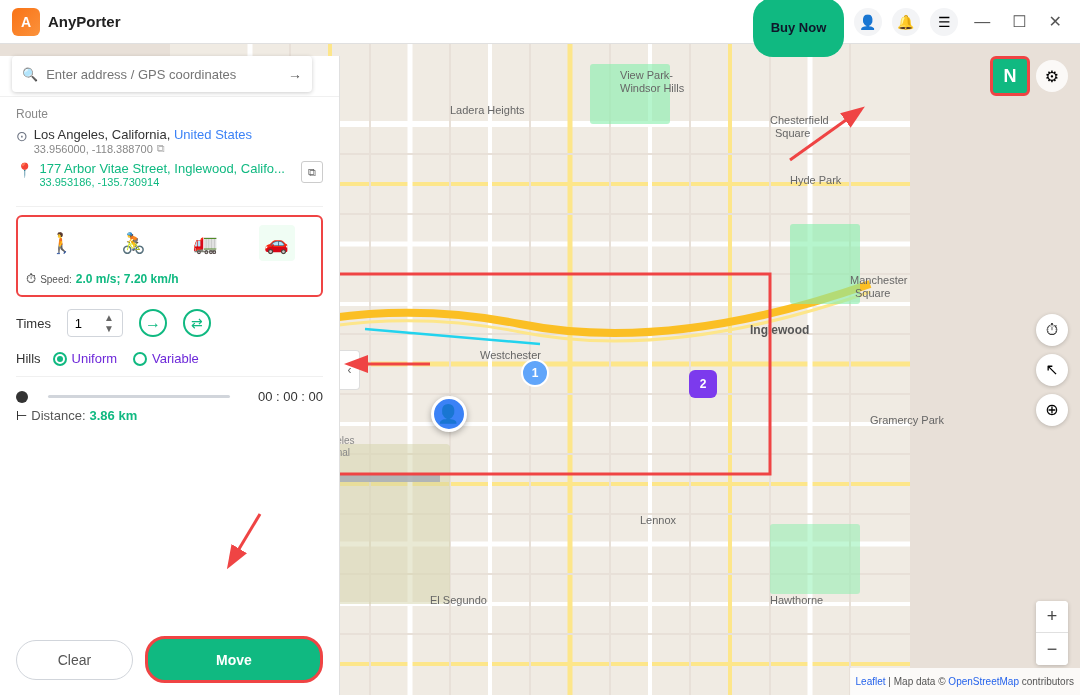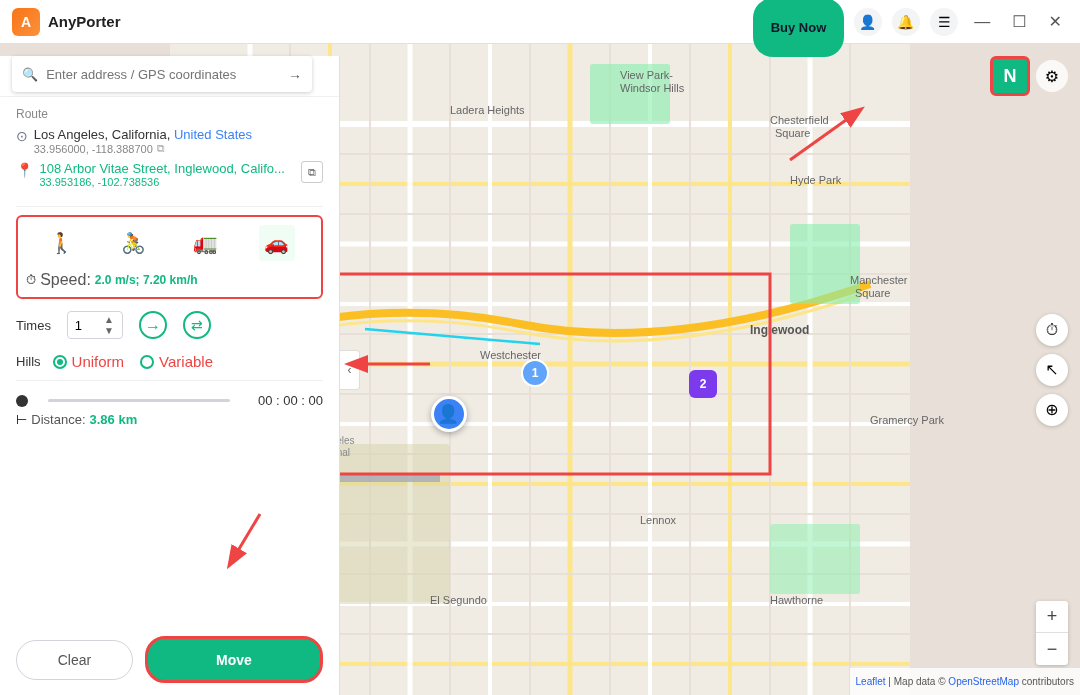--- a/index.html
+++ b/index.html
@@ -107,21 +107,21 @@
     }
     .transport-icons {
       display: flex; align-items: center; justify-content: space-around; margin-bottom: 6px;
     }
     .transport-icon {
       width: 36px; height: 36px; display: flex; align-items: center; justify-content: center;
       font-size: 20px; cursor: pointer; border-radius: 4px;
     }
     .transport-icon.active { background: #f0fdf4; }
     .speed-row { display: flex; align-items: center; gap: 4px; padding-top: 4px; }
-    .speed-label { font-size: 16px; color: #555; }
+    .speed-label { font-size: 10px; color: #555; }
     .speed-value { font-size: 12px; color: #10b981; font-weight: 600; }
 
     
     .times-section {
       display: flex; align-items: center; gap: 16px; padding: 8px 16px;
     }
     .times-label { font-size: 13px; color: #333; }
     .times-arrows { display: flex; flex-direction: column; gap: 1px; }
     .times-arrow { font-size: 10px; color: #666; cursor: pointer; line-height: 1; }
 
@@ -143,21 +143,21 @@
     .method-label { font-size: 13px; color: #333; }
     .radio-group { display: flex; align-items: center; gap: 16px; }
     .radio-item { display: flex; align-items: center; gap: 5px; cursor: pointer; }
     .radio-dot {
       width: 14px; height: 14px; border-radius: 50%; border: 2px solid #10b981;
       display: flex; align-items: center; justify-content: center;
     }
     .radio-dot.checked::after {
       content: ''; width: 6px; height: 6px; background: #10b981; border-radius: 50%;
     }
-    .radio-text { font-size: 15px; color: #ef4444; }
+    .radio-text { font-size: 13px; color: #6d28d9; }
 
     
     .slider-section { padding: 8px 16px 4px; }
     .slider-row { display: flex; align-items: center; gap: 20px; margin-bottom: 4px; }
     .slider-dot { width: 12px; height: 12px; background: #333; border-radius: 50%; }
     .slider-track {
       flex: 1; height: 3px; background: #d1d5db; border-radius: 2px; position: relative;
     }
     .distance-row { display: flex; align-items: center; gap: 4px; }
     .distance-icon { font-size: 13px; }
@@ -426,22 +426,22 @@
         <div class="loc-coords">
           <span>33.956000, -118.388700</span>
           <span class="copy-icon">⧉</span>
         </div>
       </div>
     </div>
 
     <div class="location-row">
       <span class="loc-icon" style="color:#10b981;">📍</span>
       <div class="loc-text">
-        <div class="loc-name-green">108 Arbor Vitae Street, Inglewood, Califo...</div>
-        <div class="loc-coords-green">33.953186, -102.738536</div>
+        <div class="loc-name-green">177 Arbor Vitae Street, Inglewood, Califo...</div>
+        <div class="loc-coords-green">33.953186, -135.730914</div>
       </div>
       <div class="route-copy-icon">⧉</div>
     </div>
   </div>
 
   <div class="divider"></div>
 
   <div class="transport-section">
     <div class="transport-icons">
       <div class="transport-icon">🚶</div>

